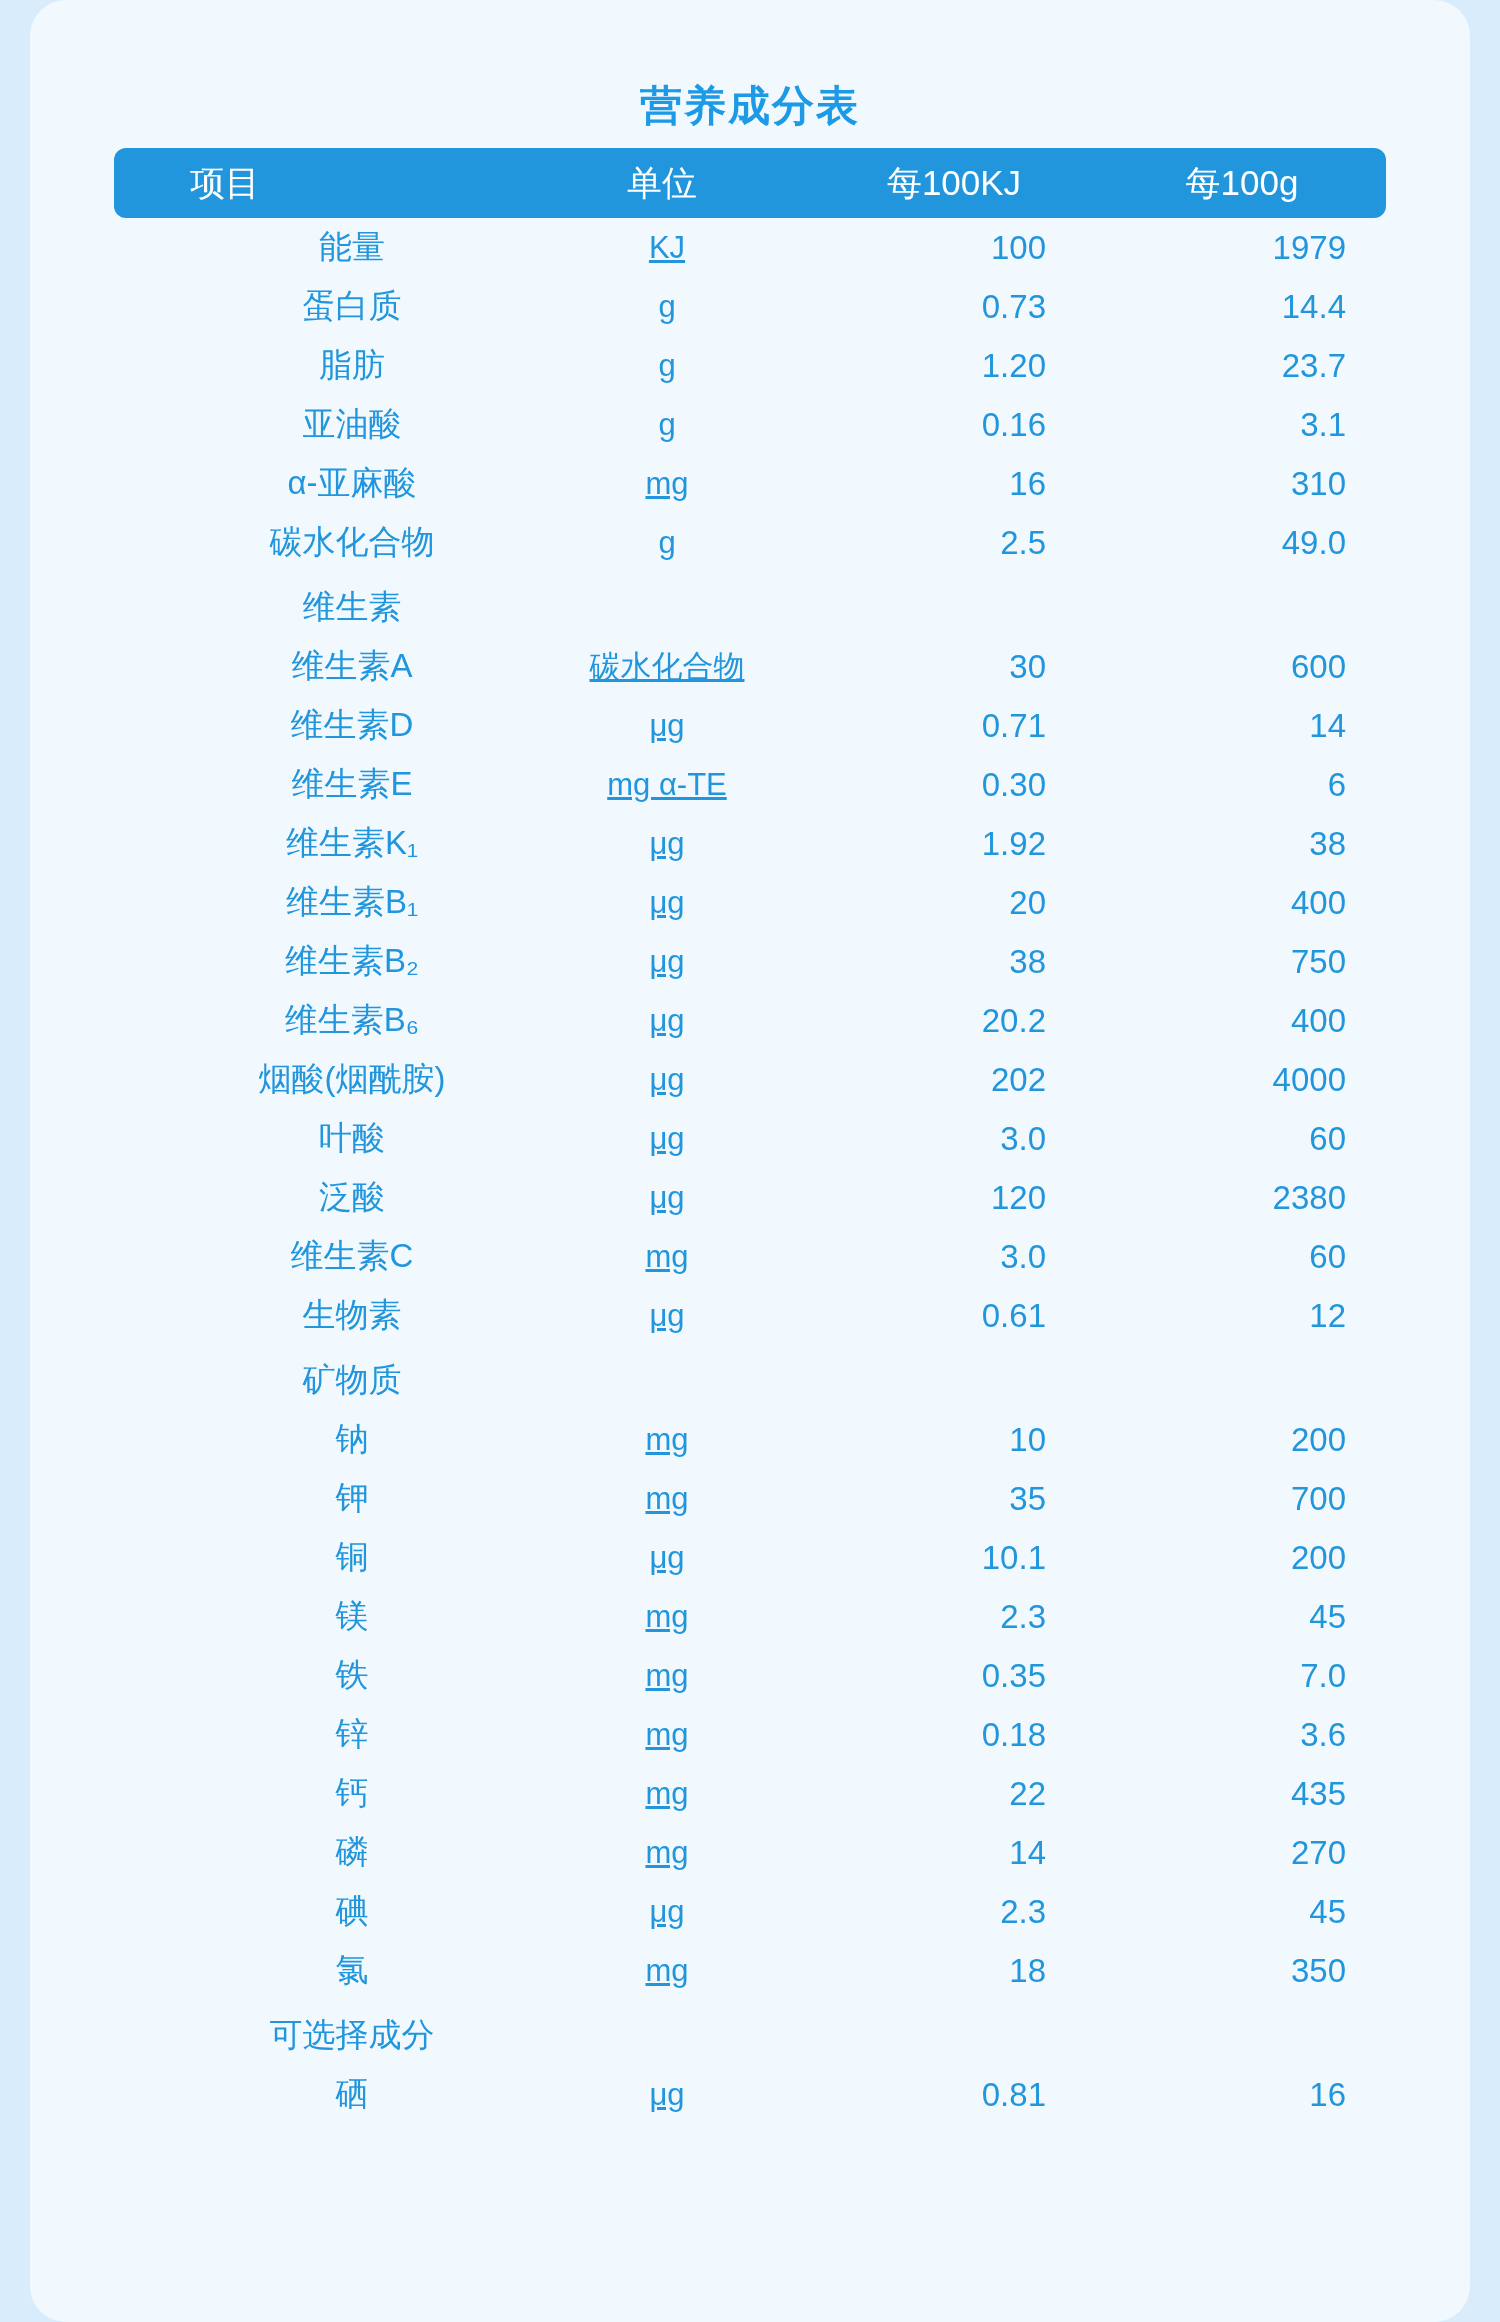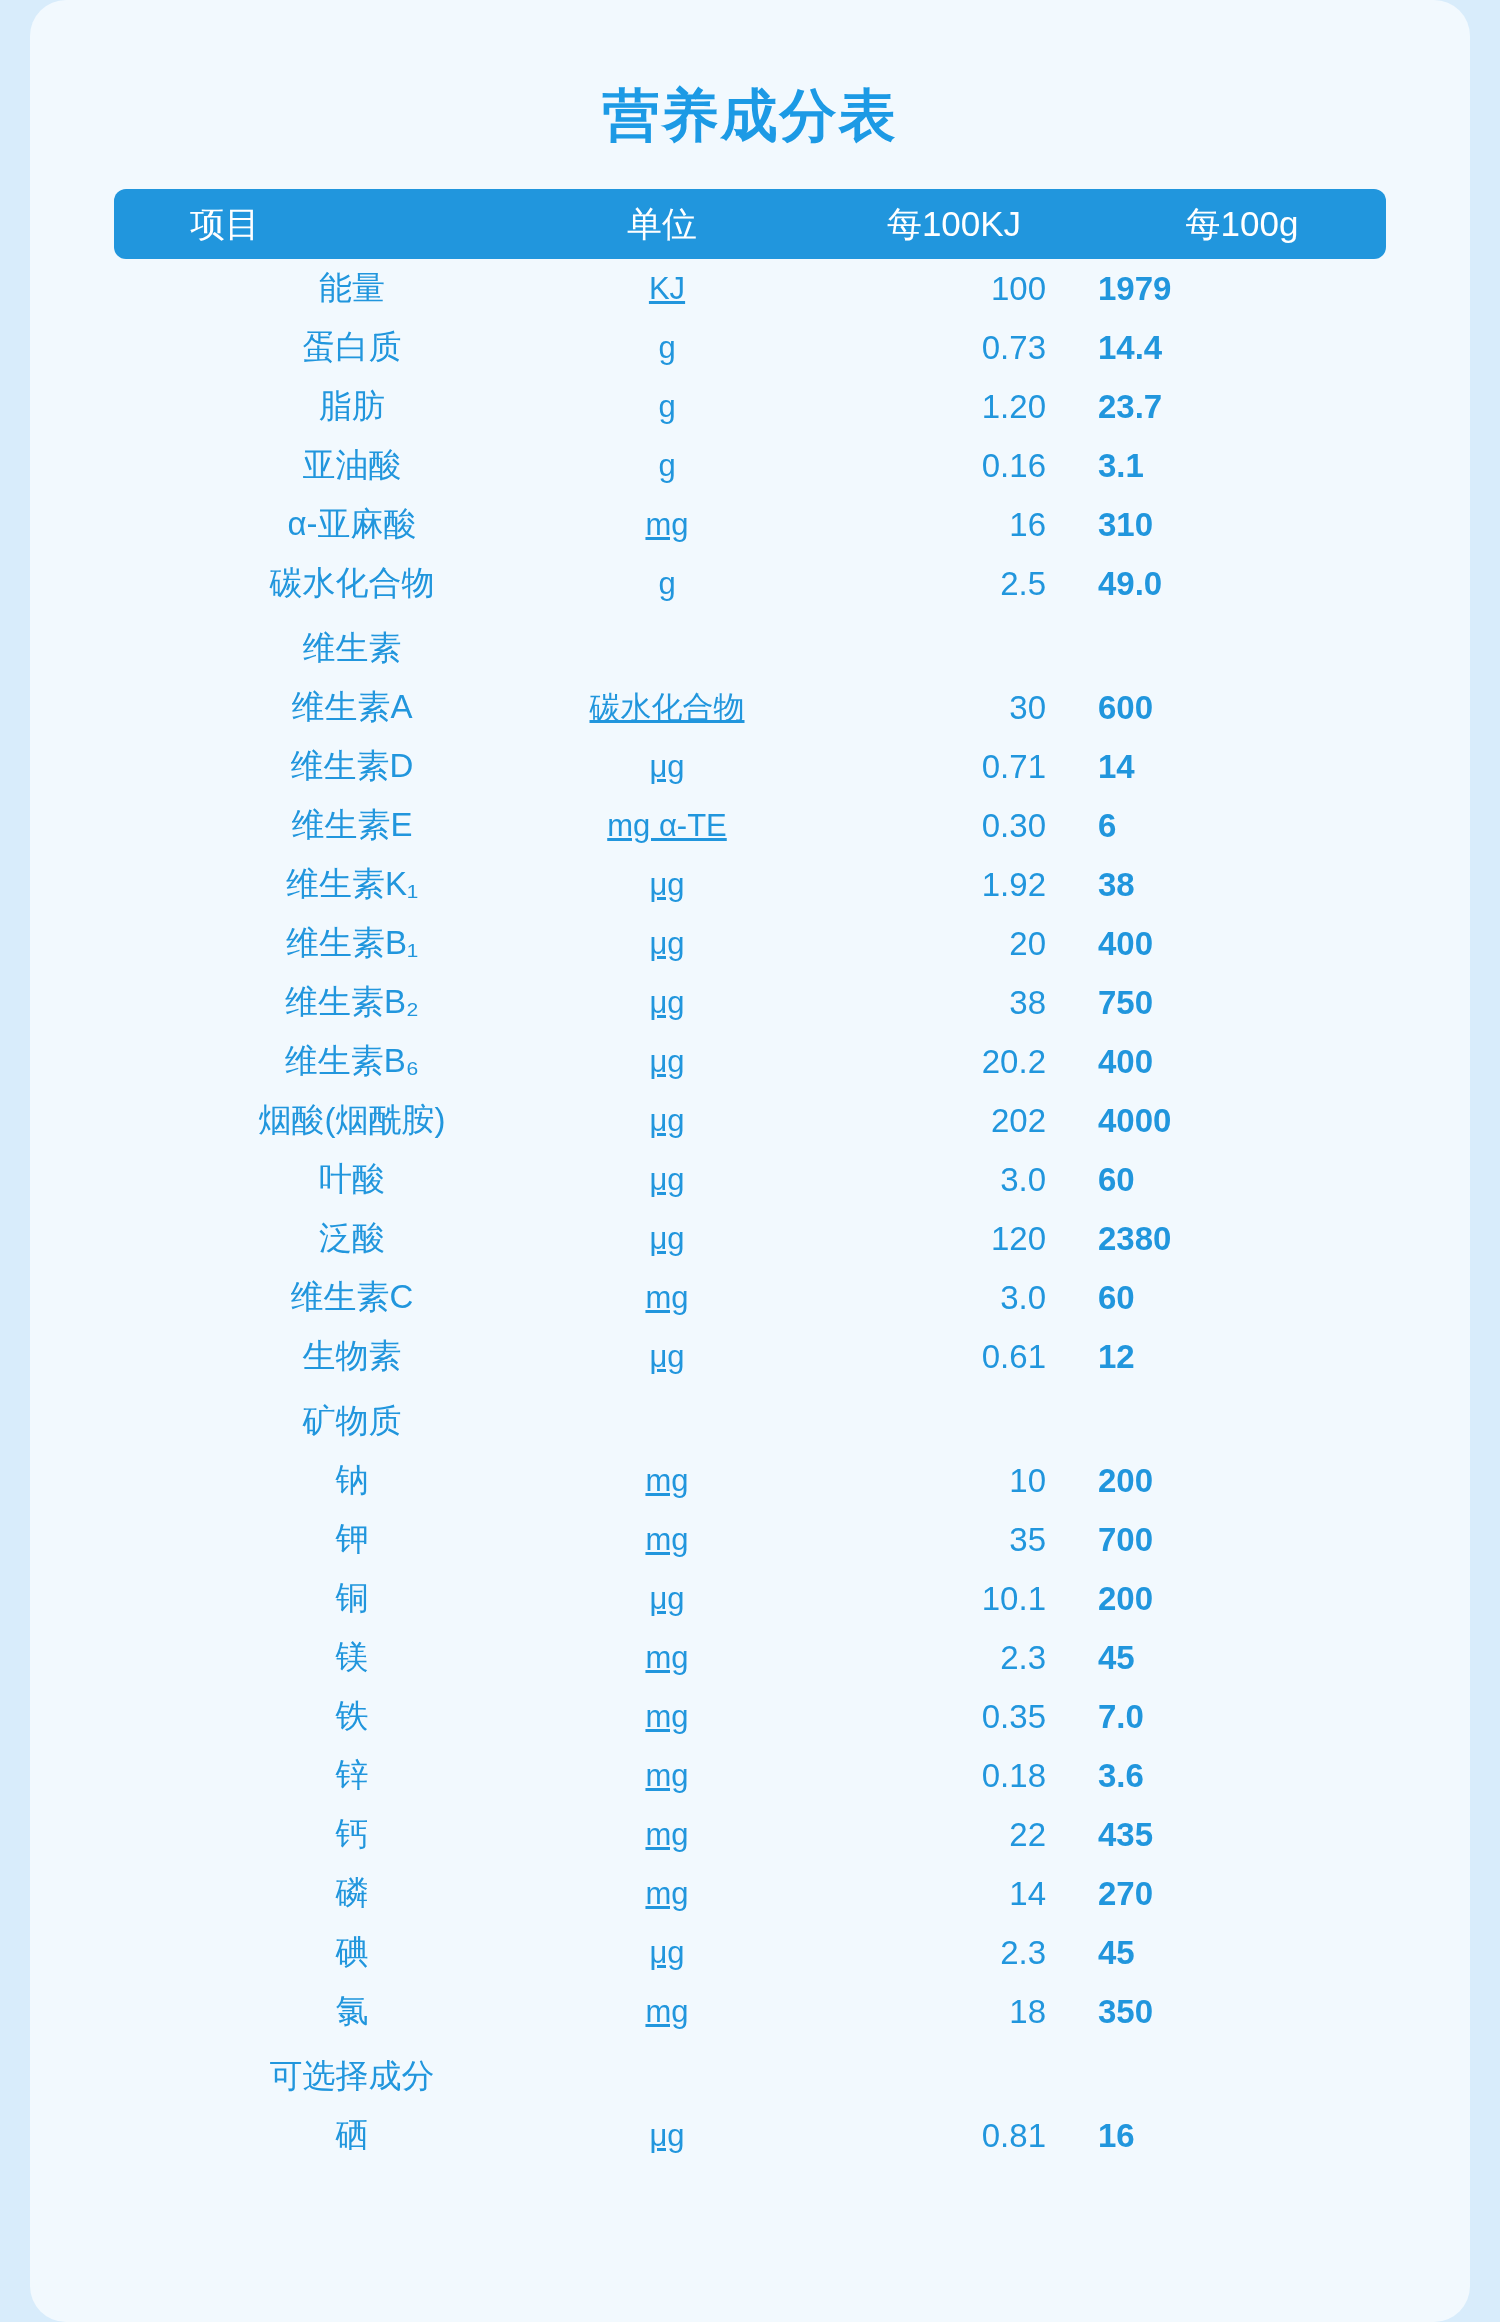--- a/index.html
+++ b/index.html
@@ -19,25 +19,25 @@
     min-height: 2322px;
     background: #f2f9fe;
     border-radius: 36px;
     box-sizing: border-box;
     padding: 0 0 20px 0;
     overflow: hidden;
   }
   .title {
     text-align: center;
     color: #1c9ae5;
-    font-size: 57px;
+    font-size: 42px;
     font-weight: bold;
     letter-spacing: 2px;
     padding-top: 78px;
-    padding-bottom: 34px;
+    padding-bottom: 14px;
   }
   table.nutrition {
     width: 1272px;
     margin: 0 auto;
     border-collapse: collapse;
     table-layout: fixed;
   }
   table.nutrition colgroup col.c-item { width: 400px; }
   table.nutrition colgroup col.c-unit { width: 296px; }
   table.nutrition colgroup col.c-kj   { width: 288px; }
@@ -79,22 +79,22 @@
     text-align: center;
     font-size: 31px;
     padding-left: 10px;
     text-decoration: underline;
   }
   td.val-kj {
     text-align: right;
     padding-right: 52px;
   }
   td.val-g {
+    text-align: right;
     padding-right: 40px;
-    font-weight: bold;
   }
   tr.section td.item {
     padding-top: 6px;
   }
 </style>
 </head>
 <body>
 
 <div class="card">
 

